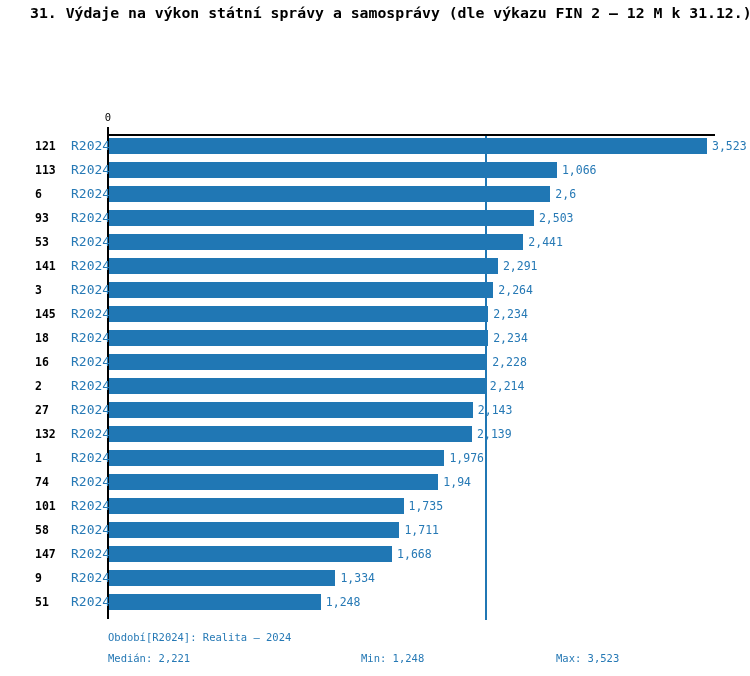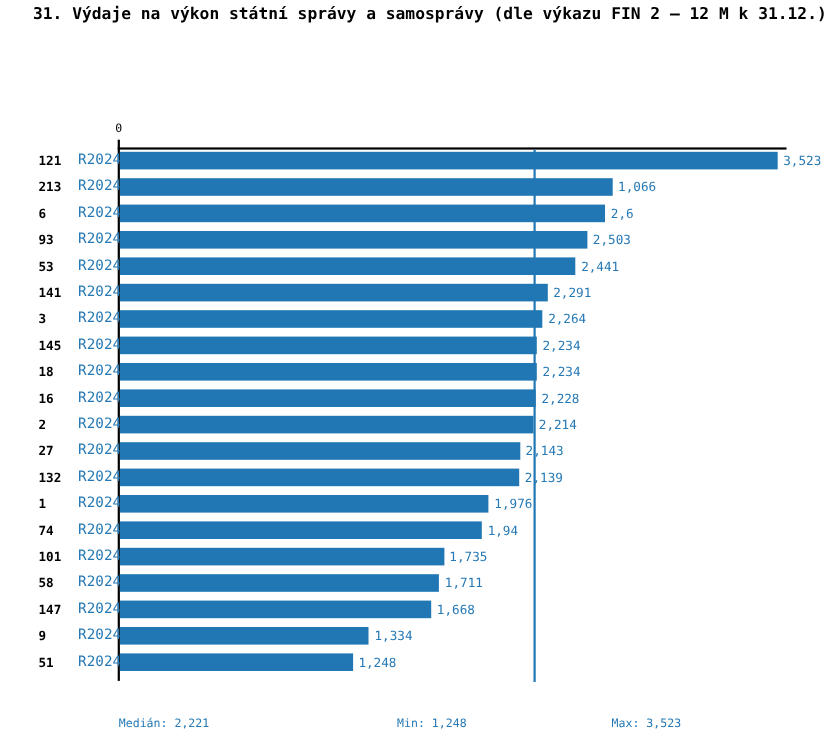--- a/index.html
+++ b/index.html
@@ -121,21 +121,21 @@
 
   <div class="abs y-axis-line"></div>
   <div class="abs x-axis-line"></div>
   <div class="abs median-line"></div>
 
   <div id="rows">
       <div class="cat-label" style="top: 137.5px;">121</div>
       <div class="series-label" style="top: 137.5px;">R2024</div>
       <div class="bar" style="top: 137.5px; left: 82px; width: 598px;"></div>
       <div class="value-label" style="top: 137.5px; left: 685px;">3,523</div>
-      <div class="cat-label" style="top: 161.5px;">213</div>
+      <div class="cat-label" style="top: 161.5px;">113</div>
       <div class="series-label" style="top: 161.5px;">R2024</div>
       <div class="bar" style="top: 161.5px; left: 82px; width: 447.9px;"></div>
       <div class="value-label" style="top: 161.5px; left: 534.9px;">1,066</div>
       <div class="cat-label" style="top: 185.5px;">6</div>
       <div class="series-label" style="top: 185.5px;">R2024</div>
       <div class="bar" style="top: 185.5px; left: 82px; width: 441.3px;"></div>
       <div class="value-label" style="top: 185.5px; left: 528.3px;">2,6</div>
       <div class="cat-label" style="top: 209.5px;">93</div>
       <div class="series-label" style="top: 209.5px;">R2024</div>
       <div class="bar" style="top: 209.5px; left: 82px; width: 424.9px;"></div>
@@ -199,17 +199,18 @@
       <div class="cat-label" style="top: 569.5px;">9</div>
       <div class="series-label" style="top: 569.5px;">R2024</div>
       <div class="bar" style="top: 569.5px; left: 82px; width: 226.4px;"></div>
       <div class="value-label" style="top: 569.5px; left: 313.4px;">1,334</div>
       <div class="cat-label" style="top: 593.5px;">51</div>
       <div class="series-label" style="top: 593.5px;">R2024</div>
       <div class="bar" style="top: 593.5px; left: 82px; width: 211.8px;"></div>
       <div class="value-label" style="top: 593.5px; left: 298.8px;">1,248</div>
     </div>
 
+  <div class="abs footer-text footer-period">Období[R2024]: Realita – 2024</div>
   <div class="abs footer-text footer-median">Medián: 2,221</div>
   <div class="abs footer-text footer-min">Min: 1,248</div>
   <div class="abs footer-text footer-max">Max: 3,523</div>
 
 </div>
 
 </body></html>

